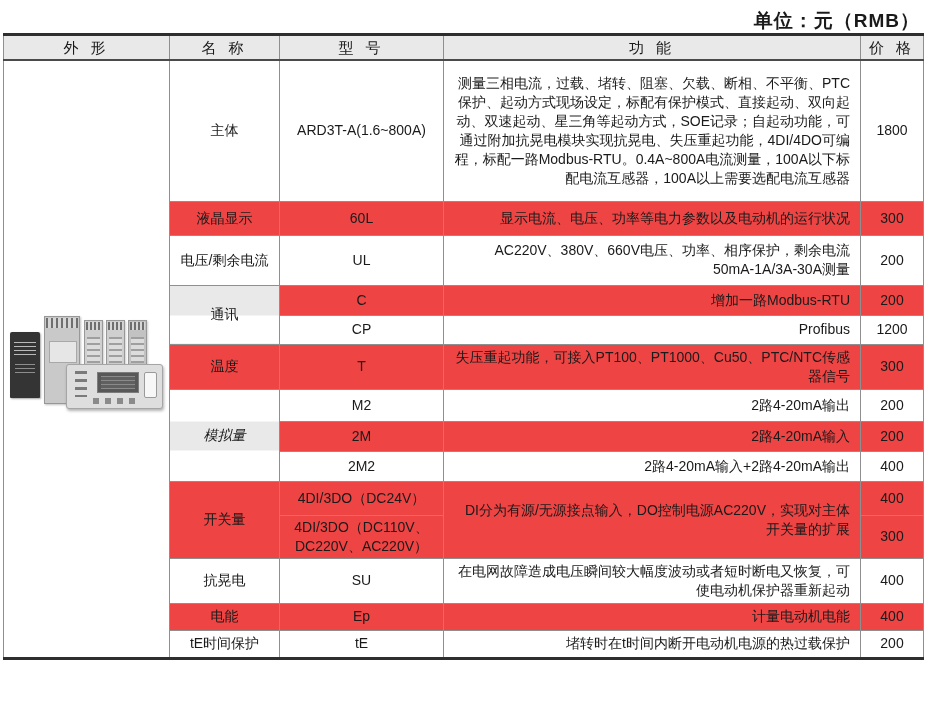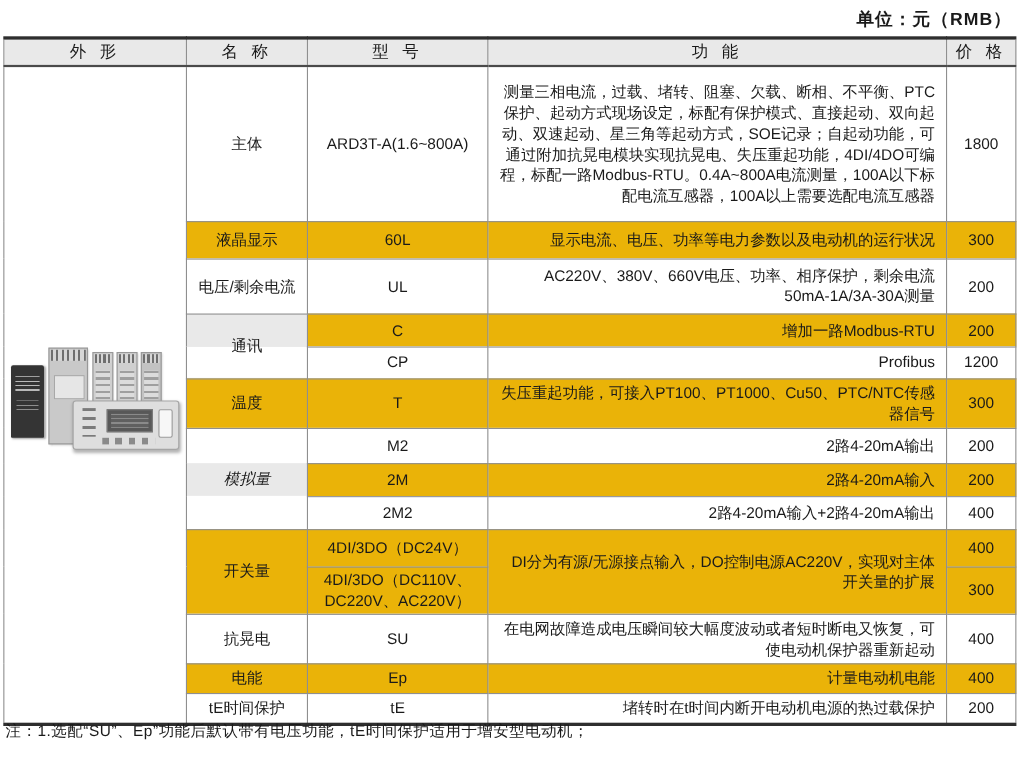--- a/index.html
+++ b/index.html
@@ -6,21 +6,21 @@
   html,body { background:#ffffff; }
   body {
     width:926px; height:712px;
     font-family:"Liberation Sans","DejaVu Sans",sans-serif;
     color:#1a1a1a;
     position:relative;
     overflow:hidden;
   }
   .unit-label {
     position:absolute; top:8px; right:6px;
-    font-size:16px; font-weight:bold; letter-spacing:1px;
+    font-size:19px; font-weight:bold; letter-spacing:1px;
   }
   table.price-table {
     position:absolute; top:33px; left:3px;
     width:920px;
     border-collapse:collapse;
     table-layout:fixed;
     border-top:3px solid #2e2e2e;
     border-bottom:3px solid #2e2e2e;
     border-left:1px solid #8f8f8f;
     border-right:1px solid #8f8f8f;
@@ -36,21 +36,21 @@
     line-height:19px;
   }
   .price-table thead th {
     background:#e9e9e9;
     font-size:15px;
     letter-spacing:4px;
     border-bottom:2px solid #4a4a4a;
     height:24px;
   }
   td.func { text-align:right; padding:3px 10px; }
-  td.g { background:#eab308; }
+  td.g { background:#ef4444; }
   td.split2 { background:linear-gradient(to bottom,#e9e9e9 0 51%,#ffffff 51% 100%); }
   td.split3 { background:linear-gradient(to bottom,#ffffff 0 35%,#e9e9e9 35% 67%,#ffffff 67% 100%);font-style:italic; }
   td.appearance { background:#ffffff; padding:0; }
 
   
   .photo { position:relative; width:158px; height:102px; margin:0 auto; }
   .mod-dark {
     position:absolute; left:2px; top:24px; width:30px; height:66px;
     background:#343434; border-radius:2px 2px 1px 1px;
     box-shadow:1px 1px 2px rgba(0,0,0,.35);
@@ -233,14 +233,13 @@
     <tr style="height:28px">
       <td>tE时间保护</td>
       <td>tE</td>
       <td class="func">堵转时在t时间内断开电动机电源的热过载保护</td>
       <td>200</td>
     </tr>
   </tbody>
 </table>
 
 <div class="notes">
-  <div class="note-line">注：1.选配“SU”、Ep”功能后默认带有电压功能，tE时间保护适用于增安型电动机；</div>
 </div>
 
 </body></html>

